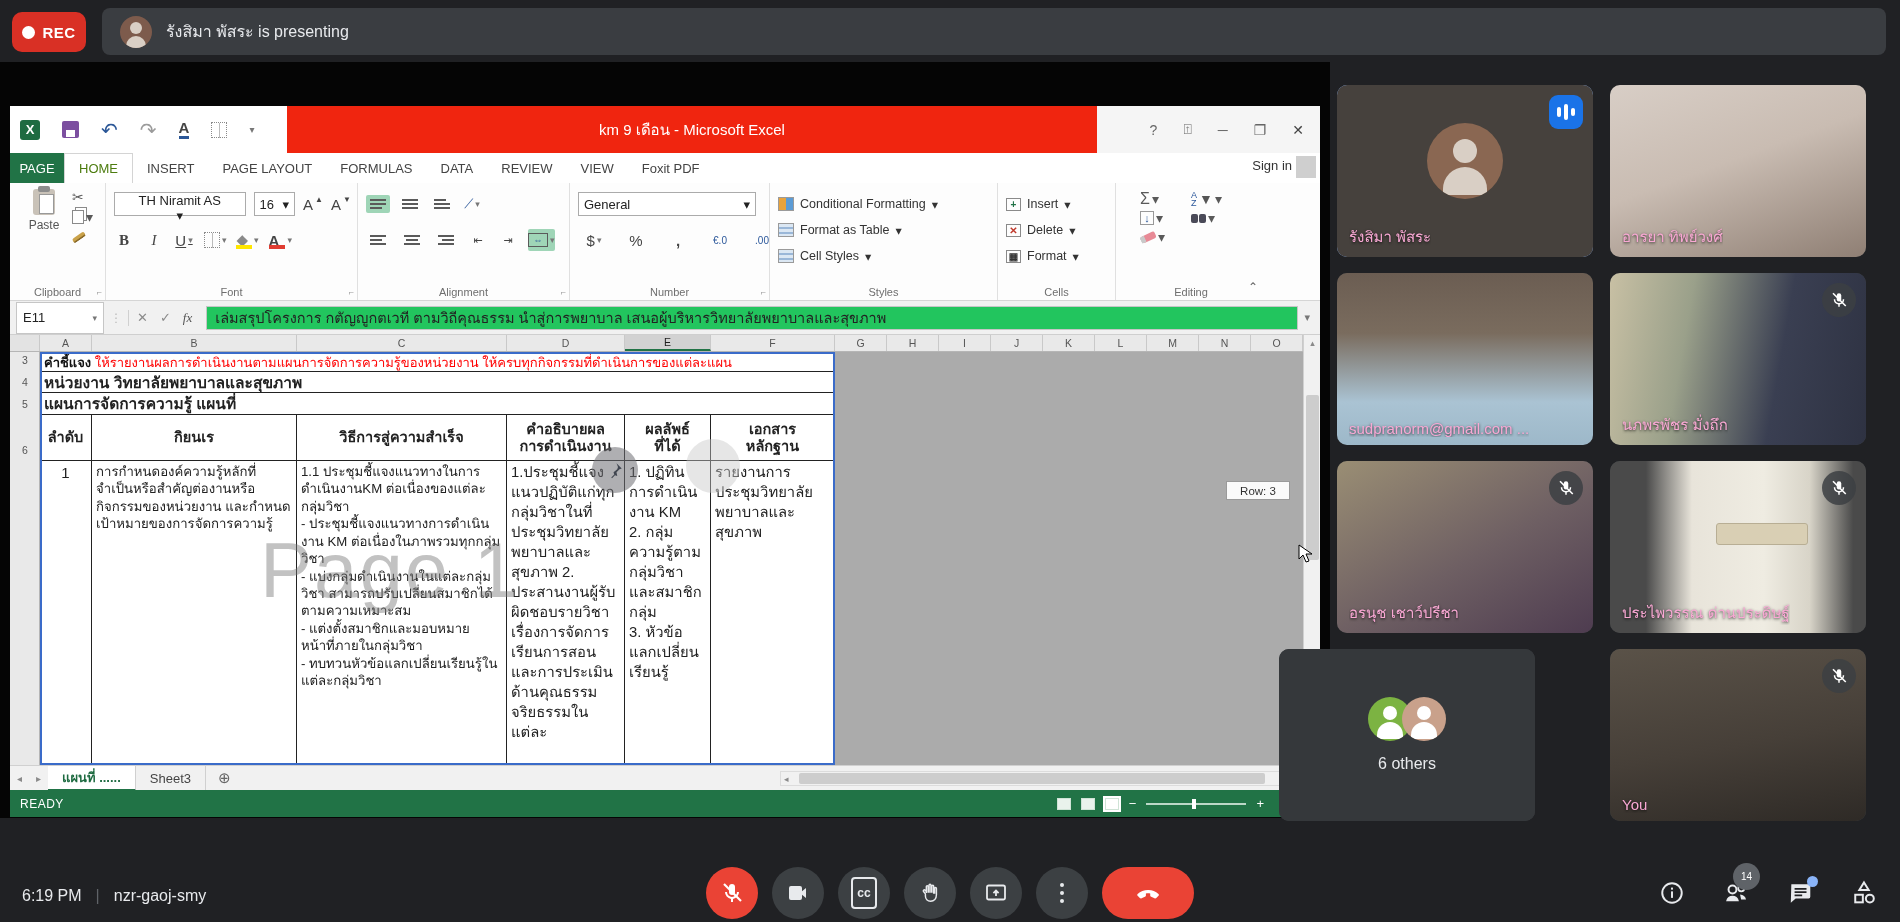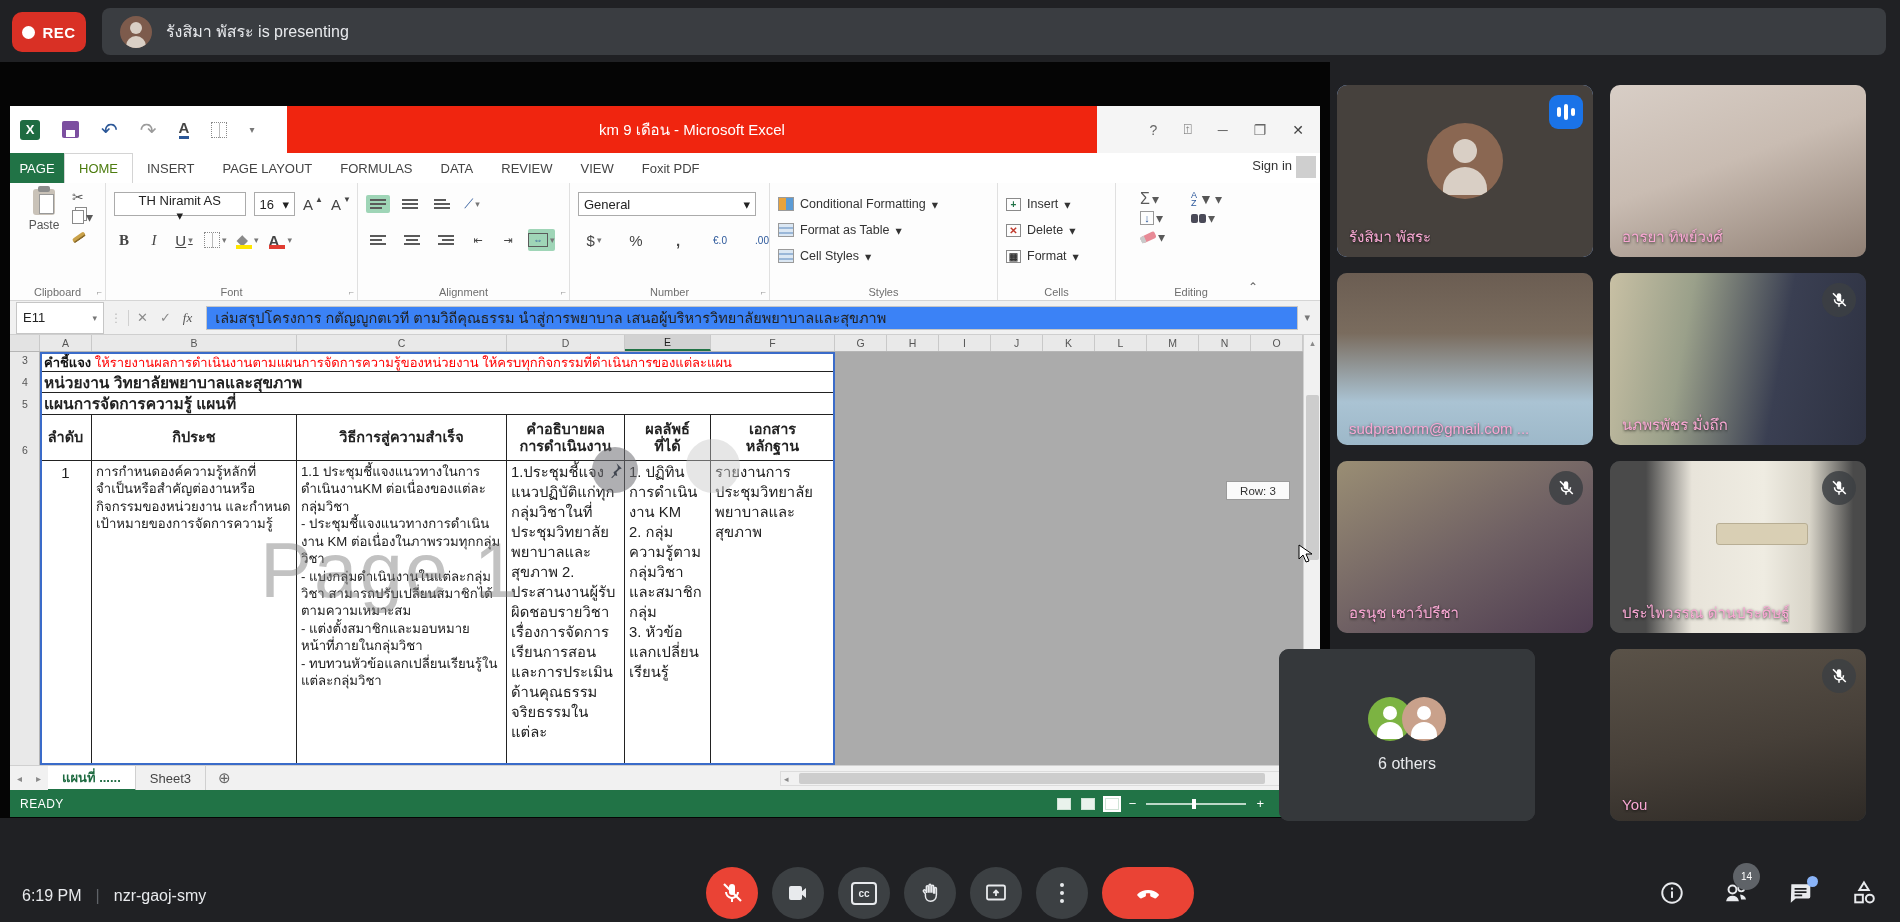--- a/index.html
+++ b/index.html
@@ -84,21 +84,21 @@
   .binoc { display:flex; gap:1px; }
   .binoc i { width:7px; height:9px; background:#4a4a58; border-radius:2px; display:block; }
   .eraser { width:16px; height:7px; background:#e88a96; border-radius:2px; transform:rotate(-25deg); border-left:5px solid #c9c9c9; }
   .collapse { position:absolute; right:8px; bottom:6px; font-size:12px; color:#666; }
 
   
   .fbar { position:absolute; left:0; top:195px; width:1310px; height:34px; background:#f1f1f1; display:flex; align-items:center; padding:0 6px; gap:6px; border-bottom:1px solid #cfcfcf; }
   .namebox { width:88px; height:24px; background:#fff; border:1px solid #c6c6c6; display:flex; align-items:center; justify-content:space-between; padding:15px 6px; font-size:13px; }
   .fb-btns { display:flex; align-items:center; gap:12px; color:#8a8a8a; font-size:13px; padding:0 8px; border-left:1px solid #d0d0d0; }
   .fb-fx { font-style:italic; font-family:"Liberation Serif",serif; color:#555; }
-  .fb-input { flex:1; height:24px; background:#3b82f6; border:1px solid #c6c6c6; display:flex; align-items:center; padding:0 8px; font-size:14.5px; color:#222; overflow:hidden; white-space:nowrap; }
+  .fb-input { flex:1; height:24px; background:#22c55e; border:1px solid #c6c6c6; display:flex; align-items:center; padding:0 8px; font-size:14.5px; color:#222; overflow:hidden; white-space:nowrap; }
   .fb-exp { color:#777; font-size:11px; padding-right:4px; }
 
   
   .grid { position:absolute; left:0; top:229px; width:1293px; height:430px; background:#ababab; overflow:hidden; }
   .chead { position:absolute; left:0; top:0; width:1293px; height:17px; background:#e9e9e9; border-bottom:1px solid #b5b5b5; display:flex; font-size:10.5px; color:#555; }
   .ch { display:flex; align-items:center; justify-content:center; border-right:1px solid #c9c9c9; }
   .ch.sel { background:#d2d2d2; border-bottom:2px solid #217346; color:#1d1d1d; }
   .corner { width:30px; background:#e3e3e3; }
   .rhead { position:absolute; left:0; top:17px; width:30px; height:413px; background:#e9e9e9; border-right:1px solid #b5b5b5; font-size:10.5px; color:#555; }
   .rh { position:absolute; left:0; width:30px; text-align:center; }
@@ -181,21 +181,21 @@
   
   .bottombar { position:absolute; left:0; top:870px; width:1900px; height:52px; background:#202124; }
   .bb-left { position:absolute; left:22px; top:0; height:52px; display:flex; align-items:center; gap:14px; color:#e8eaed; font-size:16px; }
   .bb-sep { color:#5f6368; }
   .bb-center { position:absolute; left:0; top:0; width:1900px; height:52px; display:flex; align-items:center; justify-content:center; gap:14px; }
   .cbtn { width:52px; height:52px; border-radius:50%; background:#3c4043; display:flex; align-items:center; justify-content:center; margin-top:-6px; }
   .cbtn.red { background:#ea4335; }
   .endcall { width:92px; height:52px; border-radius:28px; background:#ea4335; display:flex; align-items:center; justify-content:center; margin-top:-6px; }
   .dots3 { display:flex; flex-direction:column; gap:4px; }
   .dots3 i { width:4px; height:4px; border-radius:50%; background:#e8eaed; display:block; }
-  .ccbox { width:26px; height:23px; border:2px solid #e8eaed; border-radius:4px; color:#e8eaed; font-size:10px; font-weight:bold; display:flex; align-items:center; justify-content:center; }
+  .ccbox { width:26px; height:32px; border:2px solid #e8eaed; border-radius:4px; color:#e8eaed; font-size:12px; font-weight:bold; display:flex; align-items:center; justify-content:center; }
   .bb-right { position:absolute; right:22px; top:0; height:52px; display:flex; align-items:center; gap:36px; }
   .rbtn { position:relative; width:28px; height:28px; display:flex; align-items:center; justify-content:center; margin-top:-6px; }
   .badge14 { position:absolute; top:-16px; right:-10px; width:27px; height:27px; border-radius:50%; background:#5f6368; color:#fff; font-size:10px; display:flex; align-items:center; justify-content:center; }
   .chatdot { position:absolute; top:-3px; right:-4px; width:11px; height:11px; border-radius:50%; background:#8ab4f8; }
 </style>
 </head>
 <body>
 
 <div class="screen">
 
@@ -507,21 +507,21 @@
         <div class="sheet-white"></div>
 
         <div class="trow r3">
           <span class="blk">คำชี้แจง</span>
           <span class="red">ให้รายงานผลการดำเนินงานตามแผนการจัดการความรู้ของหน่วยงาน ให้ครบทุกกิจกรรมที่ดำเนินการของแต่ละแผน</span>
         </div>
         <div class="trow r4">หน่วยงาน วิทยาลัยพยาบาลและสุขภาพ</div>
         <div class="trow r5">แผนการจัดการความรู้ แผนที่</div>
         <div class="trow hdr6">
           <div class="hc wA">ลำดับ</div>
-          <div class="hc wB">กิประช</div>
+          <div class="hc wB">กิยนเร</div>
           <div class="hc wC">วิธีการสู่ความสำเร็จ</div>
           <div class="hc wD">คำอธิบายผล
 การดำเนินงาน</div>
           <div class="hc wE">ผลลัพธ์
 ที่ได้</div>
           <div class="hc wF">เอกสาร
 หลักฐาน</div>
         </div>
         <div class="trow drow">
           <div class="dc ctr wA" style="font-size:15px;">1</div>

